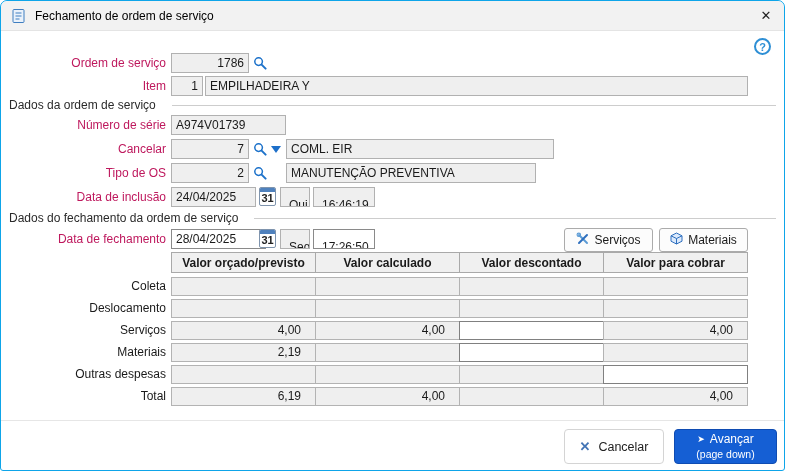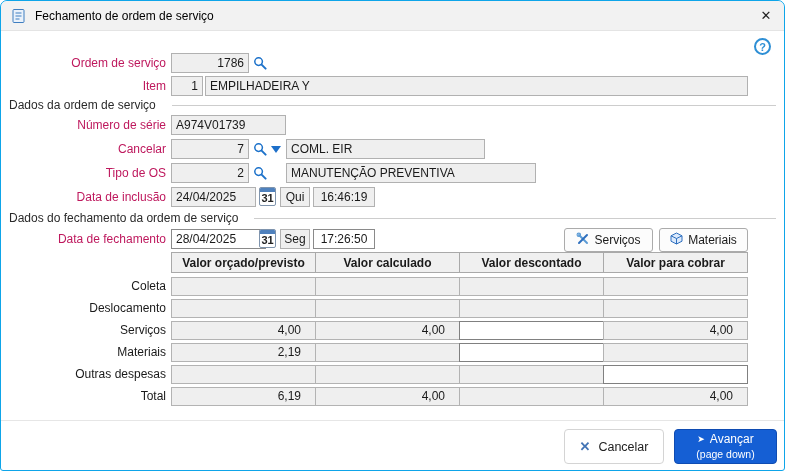--- a/index.html
+++ b/index.html
@@ -10,21 +10,21 @@
   .ticon{width:16px;height:16px;display:block;}
   .ttitle{margin-left:8px;font-size:12px;color:#000;}
   .closebtn{margin-left:auto;width:36px;height:30px;display:flex;align-items:center;justify-content:center;font-size:13px;color:#222;cursor:default;}
   .help{position:absolute;top:37px;right:13px;width:17px;height:17px;border:2px solid #2e8fd5;border-radius:50%;
         color:#2e8fd5;font-weight:bold;font-size:11px;display:flex;align-items:center;justify-content:center;}
   .lbl{position:absolute;left:8px;width:157px;text-align:right;font-size:12px;line-height:20px;color:#be185d;white-space:nowrap;}
   .fld{position:absolute;height:20px;border:1px solid #b1b1b1;background:#efefef;font-size:12px;line-height:18px;
        padding:0 4px;color:#1a1a1a;overflow:hidden;white-space:nowrap;}
   .fld.white{background:#fff;border-color:#8a8a8a;}
   .num{text-align:right;}
-  .center{text-align:center;padding:0;}
+  .center{text-align:center;padding:8px;}
   .icon{position:absolute;width:14px;height:14px;display:block;cursor:default;}
   .dd{position:absolute;width:0;height:0;border-left:5px solid transparent;border-right:5px solid transparent;border-top:7px solid #1d6fc9;}
   .cal{position:absolute;width:17px;height:19px;border:1px solid #7f94ad;border-radius:2px;background:#fff;overflow:hidden;cursor:default;}
   .calband{height:4px;background:#4f81bd;}
   .calnum{font-size:11px;font-weight:bold;text-align:center;line-height:12px;color:#222;}
   .section{position:absolute;left:8px;right:8px;display:flex;align-items:center;gap:16px;font-size:12px;color:#2a2a2a;height:15px;}
   .section .line{flex:1;border-top:1px solid #cdcdcd;margin-top:2px;}
   .smallbtn{position:absolute;top:227px;width:89px;height:24px;background:#fcfcfc;border:1px solid #ababab;border-radius:3px;
             display:flex;align-items:center;justify-content:center;gap:5px;font-size:12px;cursor:default;}
   .thead{position:absolute;left:170px;top:251px;width:577px;height:21px;display:flex;}
@@ -90,21 +90,21 @@
 
   <div class="lbl" style="top:138px">Cancelar</div>
   <div class="fld num" style="left:170px;top:138px;width:78px">7</div>
   <span class="icon" style="left:252px;top:141px">
     <svg width="14" height="14" viewBox="0 0 14 14">
         <circle cx="5.6" cy="5.6" r="3.8" fill="none" stroke="#1d72ca" stroke-width="1.5"></circle>
         <line x1="8.6" y1="8.6" x2="12.6" y2="12.6" stroke="#1d72ca" stroke-width="2" stroke-linecap="round"></line>
       </svg>
   </span>
   <span class="dd" style="left:270px;top:145px"></span>
-  <div class="fld" style="left:285px;top:138px;width:199px">COML. EIR</div>
+  <div class="fld" style="left:285px;top:138px;width:268px">COML. EIR</div>
 
   <div class="lbl" style="top:162px">Tipo de OS</div>
   <div class="fld num" style="left:170px;top:162px;width:78px">2</div>
   <span class="icon" style="left:252px;top:165px">
     <svg width="14" height="14" viewBox="0 0 14 14">
         <circle cx="5.6" cy="5.6" r="3.8" fill="none" stroke="#1d72ca" stroke-width="1.5"></circle>
         <line x1="8.6" y1="8.6" x2="12.6" y2="12.6" stroke="#1d72ca" stroke-width="2" stroke-linecap="round"></line>
       </svg>
   </span>
   <div class="fld" style="left:285px;top:162px;width:250px">MANUTENÇÃO PREVENTIVA</div>

